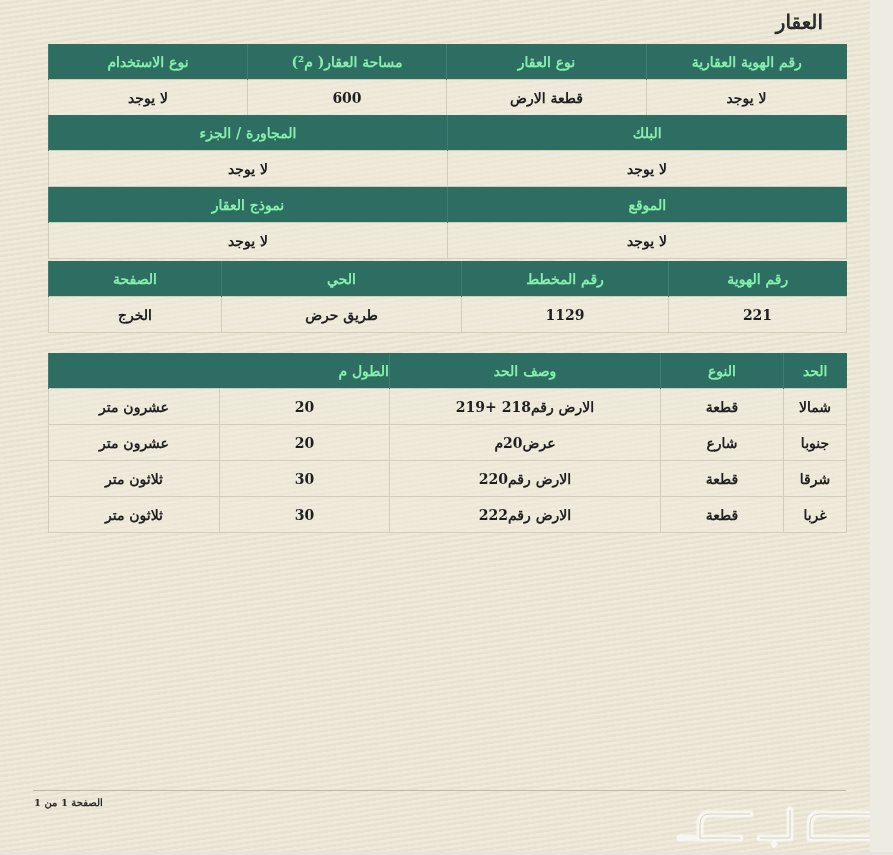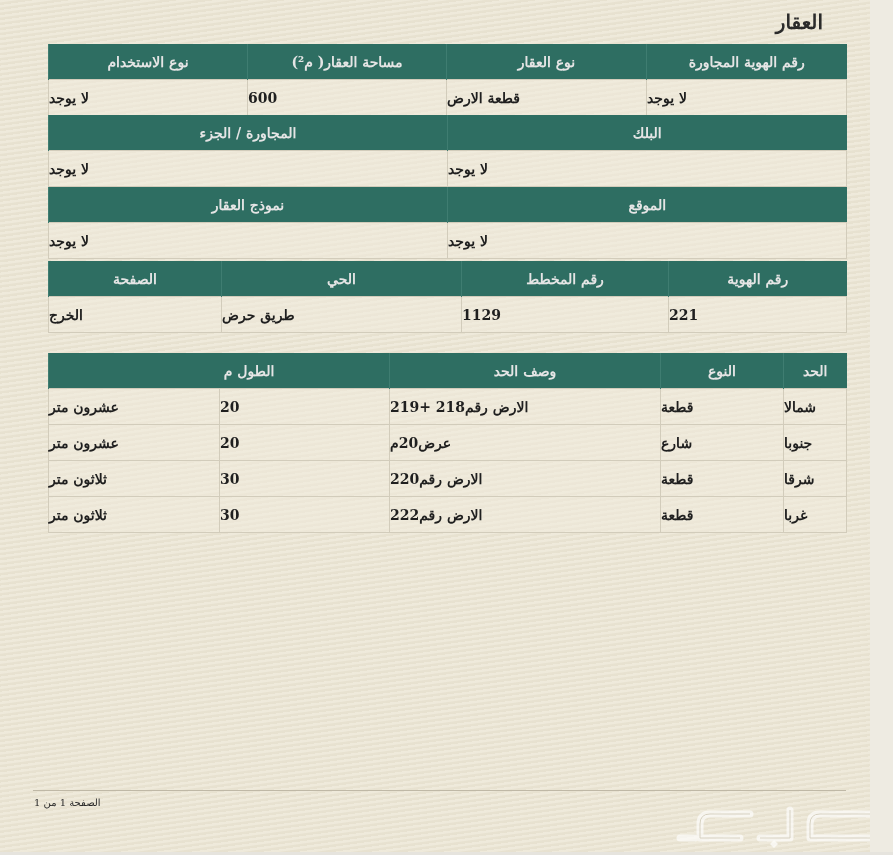--- a/index.html
+++ b/index.html
@@ -22,62 +22,62 @@
   }
   .section-title {
     position:absolute; right:47px; top:10px; font-size:20px; font-weight:bold; color:#2b2b2b;
     direction:rtl;
   }
   table.grid {
     position:absolute; left:48px; width:798px; border-collapse:collapse; direction:rtl;
     table-layout:fixed;
   }
   table.grid th {
-    background:#2e6e62; color:#e5e5e5; font-weight:bold; font-size:14px;
+    background:#2e6e62; color:#86efac; font-weight:bold; font-size:14px;
     height:35px; padding:0; text-align:center; border-left:1px solid #3f7d71;
   }
   table.grid td {
-    height:35px; padding:0; text-align:left; font-size:14px; font-weight:bold; color:#1f1f1f;
+    height:35px; padding:0; text-align:center; font-size:14px; font-weight:bold; color:#1f1f1f;
     border:1px solid #d2ccbb; background:rgba(240,235,220,0.55);
   }
   table.grid td.light { font-weight:bold; }
   #t1 { top:44px; }
   #t2 { top:115px; }
   #t3 { top:187px; }
   #t4 { top:261px; }
   #t5 { top:353px; }
   .footer-line {
     position:absolute; left:33px; top:790px; width:813px; height:1px; background:#bfb8a6;
   }
   .footer-text {
     position:absolute; right:48px; top:797px; font-size:10px; direction:rtl; color:#2b2b2b;
   }
   .page-num {
-    position:absolute; left:34px; top:797px; font-size:10px; direction:rtl; color:#2b2b2b;
+    position:absolute; left:34px; top:797px; font-size:10px; direction:rtl; color:#2b2b2b;font-weight:bold;
   }
   .watermark {
     position:absolute; left:670px; top:800px; width:215px; height:50px; opacity:0.85;
   }
 </style>
 </head>
 <body>
 
 <div class="page">
   <div class="section-title">العقار</div>
 
   <table class="grid" id="t1">
     <colgroup>
         <col style="width:200px">
         <col style="width:200px">
         <col style="width:199px">
         <col style="width:199px">
       </colgroup>
     <tbody>
         <tr>
-      <th>رقم الهوية المجاورة</th>
+      <th>رقم الهوية العقارية</th>
       <th>نوع العقار</th>
       <th>مساحة العقار( م²)</th>
       <th>نوع الاستخدام</th>
     </tr>
     <tr>
       <td>لا يوجد</td>
       <td>قطعة الارض</td>
       <td>600</td>
       <td>لا يوجد</td>
     </tr>
@@ -147,21 +147,21 @@
         <col style="width:123px">
         <col style="width:271px">
         <col style="width:170px">
         <col style="width:171px">
       </colgroup>
     <tbody>
         <tr>
       <th>الحد</th>
       <th>النوع</th>
       <th>وصف الحد</th>
-      <th colspan="2" style="text-align:center;padding-left:60px;margin-left:18px;">الطول م</th>
+      <th colspan="2" style="text-align:right;padding-left:60px;margin-left:18px;">الطول م</th>
     </tr>
     <tr>
       <td class="light">شمالا</td>
       <td class="light">قطعة</td>
       <td class="light">الارض رقم218 +219</td>
       <td>20</td>
       <td>عشرون متر</td>
     </tr>
     <tr>
       <td class="light">جنوبا</td>

